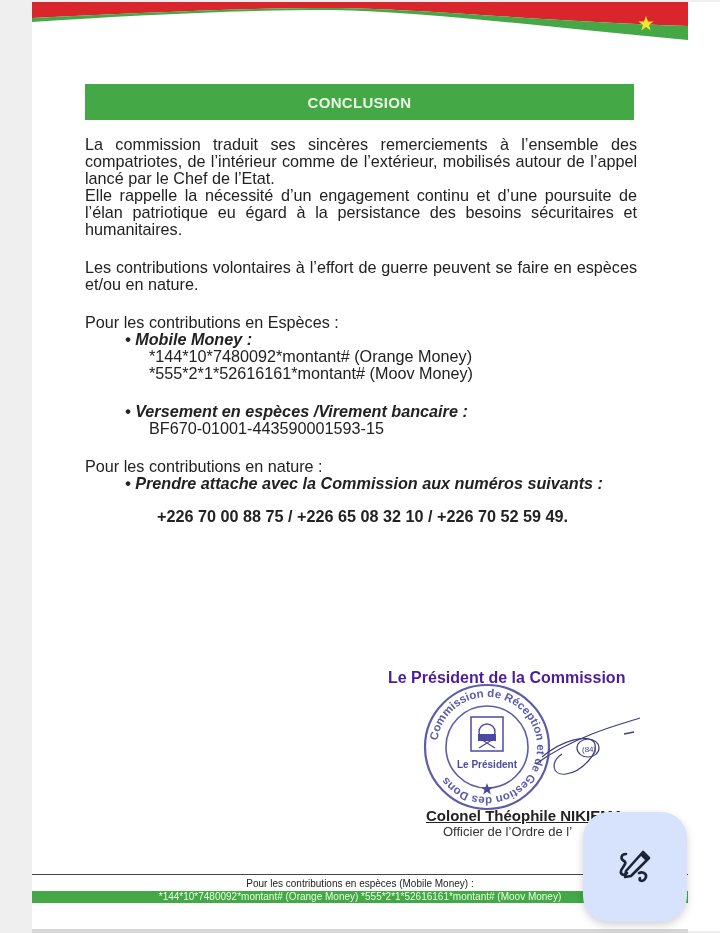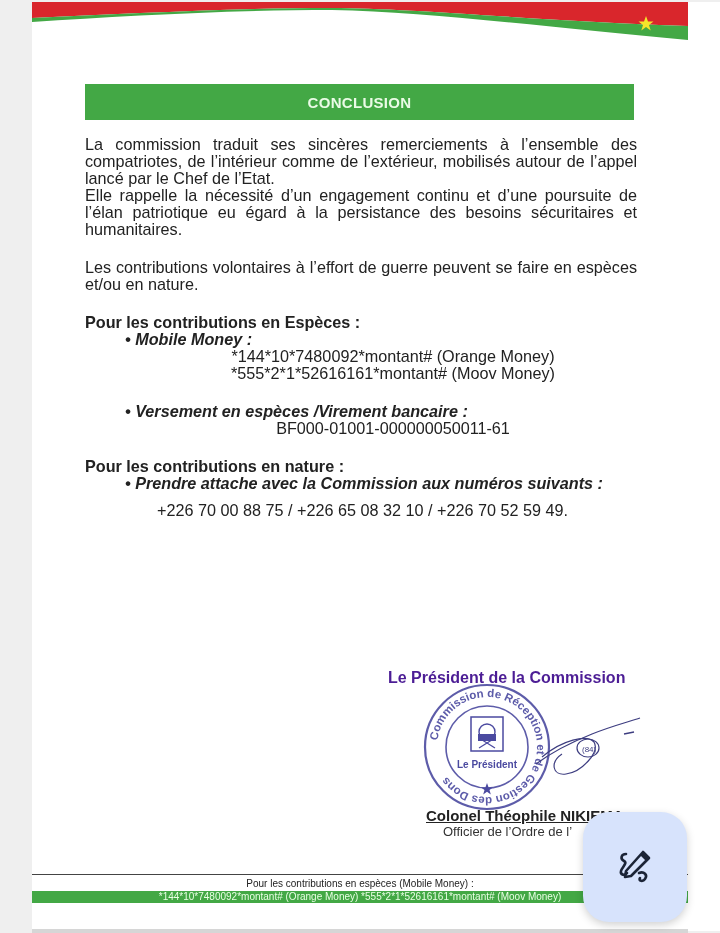--- a/index.html
+++ b/index.html
@@ -16,24 +16,24 @@
       position: absolute; left: 53px; top: 82px; width: 549px; height: 36px;
       background: #43a845; color: #eafbe6; font-weight: bold; font-size: 15px;
       display: flex; align-items: center; justify-content: center; letter-spacing: 0.3px;
     }
     .body-text {
       position: absolute; left: 53px; top: 134px; width: 552px;
       font-size: 16.2px; line-height: 17px; color: #222;
     }
     .para { margin: 0; text-align: justify; text-align-last: left; }
     .gap { height: 21px; }
-    .section-title { font-weight: bold; margin: 0; }
+    .section-title { font-weight: normal; margin: 0; }
     .bullet { margin: 0 0 0 40px; font-weight: bold; font-style: italic; }
-    .indent { margin: 0 0 0 64px; text-align: center; }
-    .phones { margin: 10px 0 0 72px; font-weight: normal; }
+    .indent { margin: 0 0 0 64px; }
+    .phones { margin: 16px 0 0 72px; font-weight: bold; }
     .sig-title {
       position: absolute; left: 356px; top: 667px; font-weight: bold; font-size: 16px; color: #4c1d95;
     }
     .seal { position: absolute; left: 390px; top: 680px; width: 130px; height: 130px; }
     .signature { position: absolute; left: 500px; top: 700px; width: 110px; height: 90px; }
     .sig-name {
       position: absolute; left: 394px; top: 805px; font-weight: bold; font-size: 15px;
       text-decoration: underline; color: #222;
     }
     .sig-rank { position: absolute; left: 411px; top: 822px; font-size: 13px; color: #333; }
@@ -74,21 +74,21 @@
     <div class="gap"></div>
     <p class="para">Les contributions volontaires à l’effort de guerre peuvent se faire en espèces et/ou en nature.</p>
     <div class="gap"></div>
 
     <p class="section-title">Pour les contributions en Espèces :</p>
     <p class="bullet">• Mobile Money :</p>
     <p class="indent">*144*10*7480092*montant# (Orange Money)</p>
     <p class="indent">*555*2*1*52616161*montant# (Moov Money)</p>
     <div class="gap"></div>
     <p class="bullet">• Versement en espèces /Virement bancaire :</p>
-    <p class="indent">BF000-01001-000000050011-61</p>
+    <p class="indent">BF670-01001-443590001593-15</p>
     <div class="gap"></div>
 
     <p class="section-title">Pour les contributions en nature :</p>
     <p class="bullet">• Prendre attache avec la Commission aux numéros suivants :</p>
     <p class="phones">+226 70 00 88 75 / +226 65 08 32 10 / +226 70 52 59 49.</p>
   </div>
 
   <div class="sig-title">Le Président de la Commission</div>
 
   <svg class="seal" viewBox="0 0 130 130">

